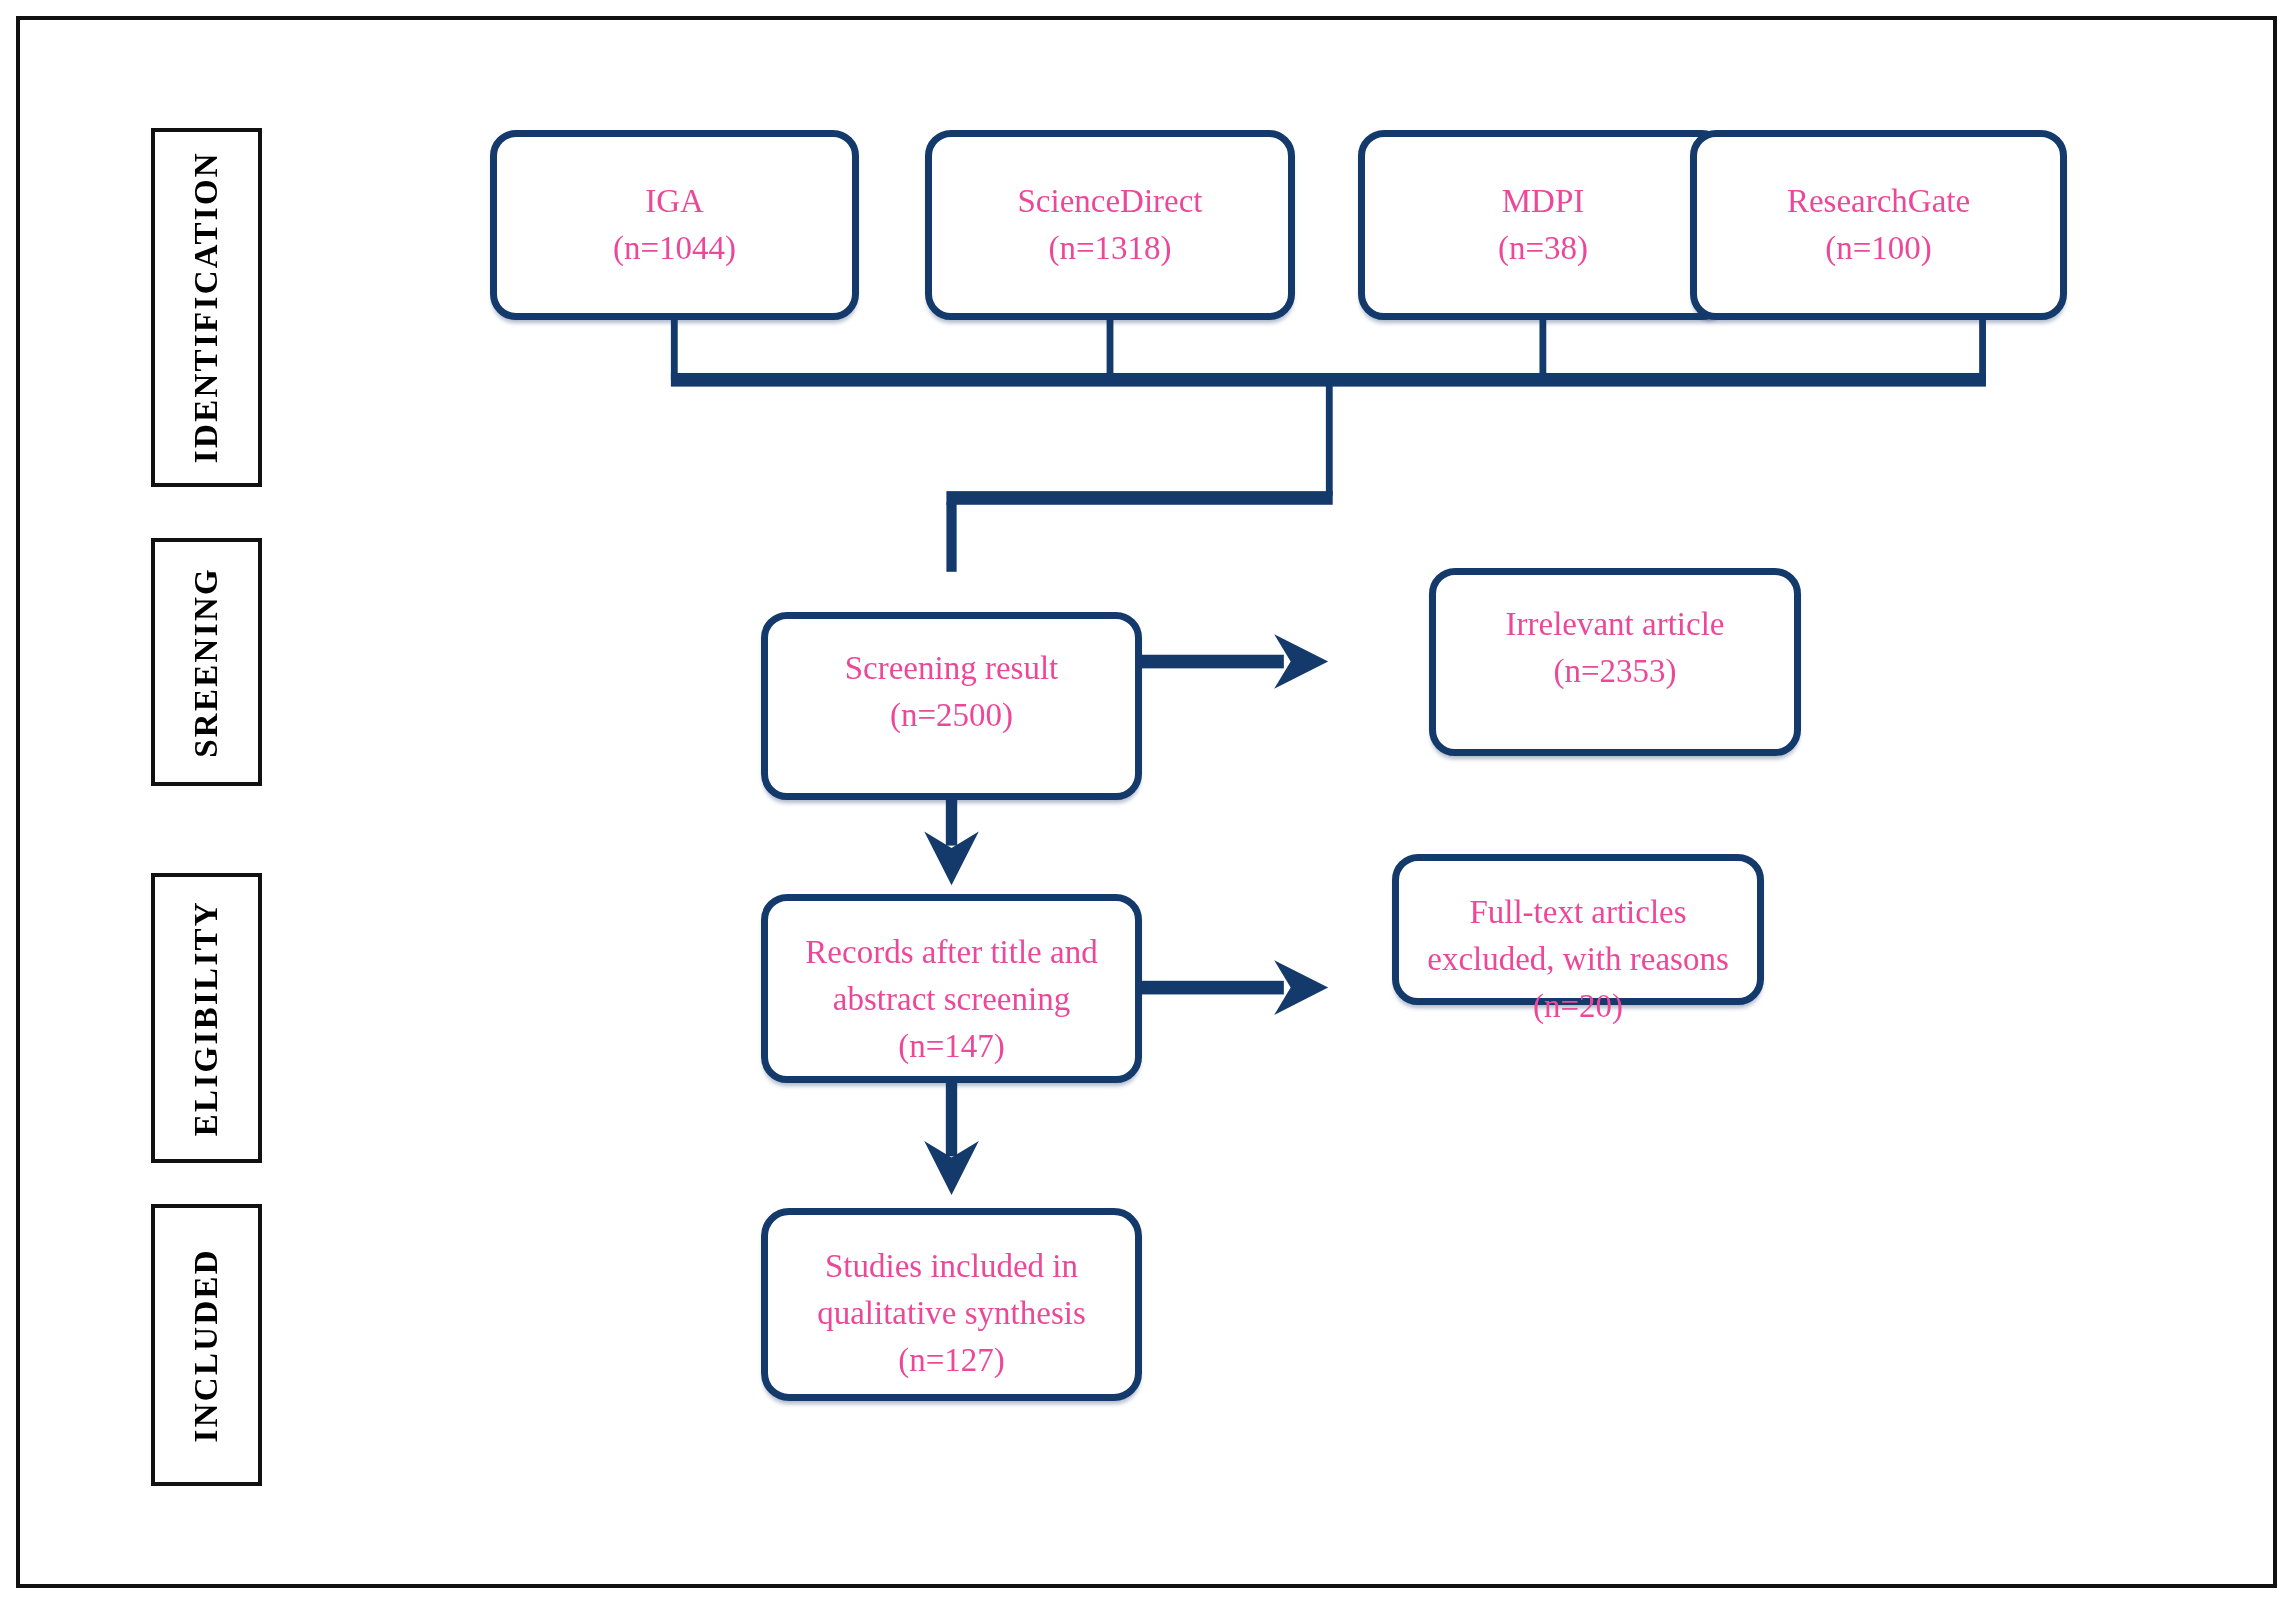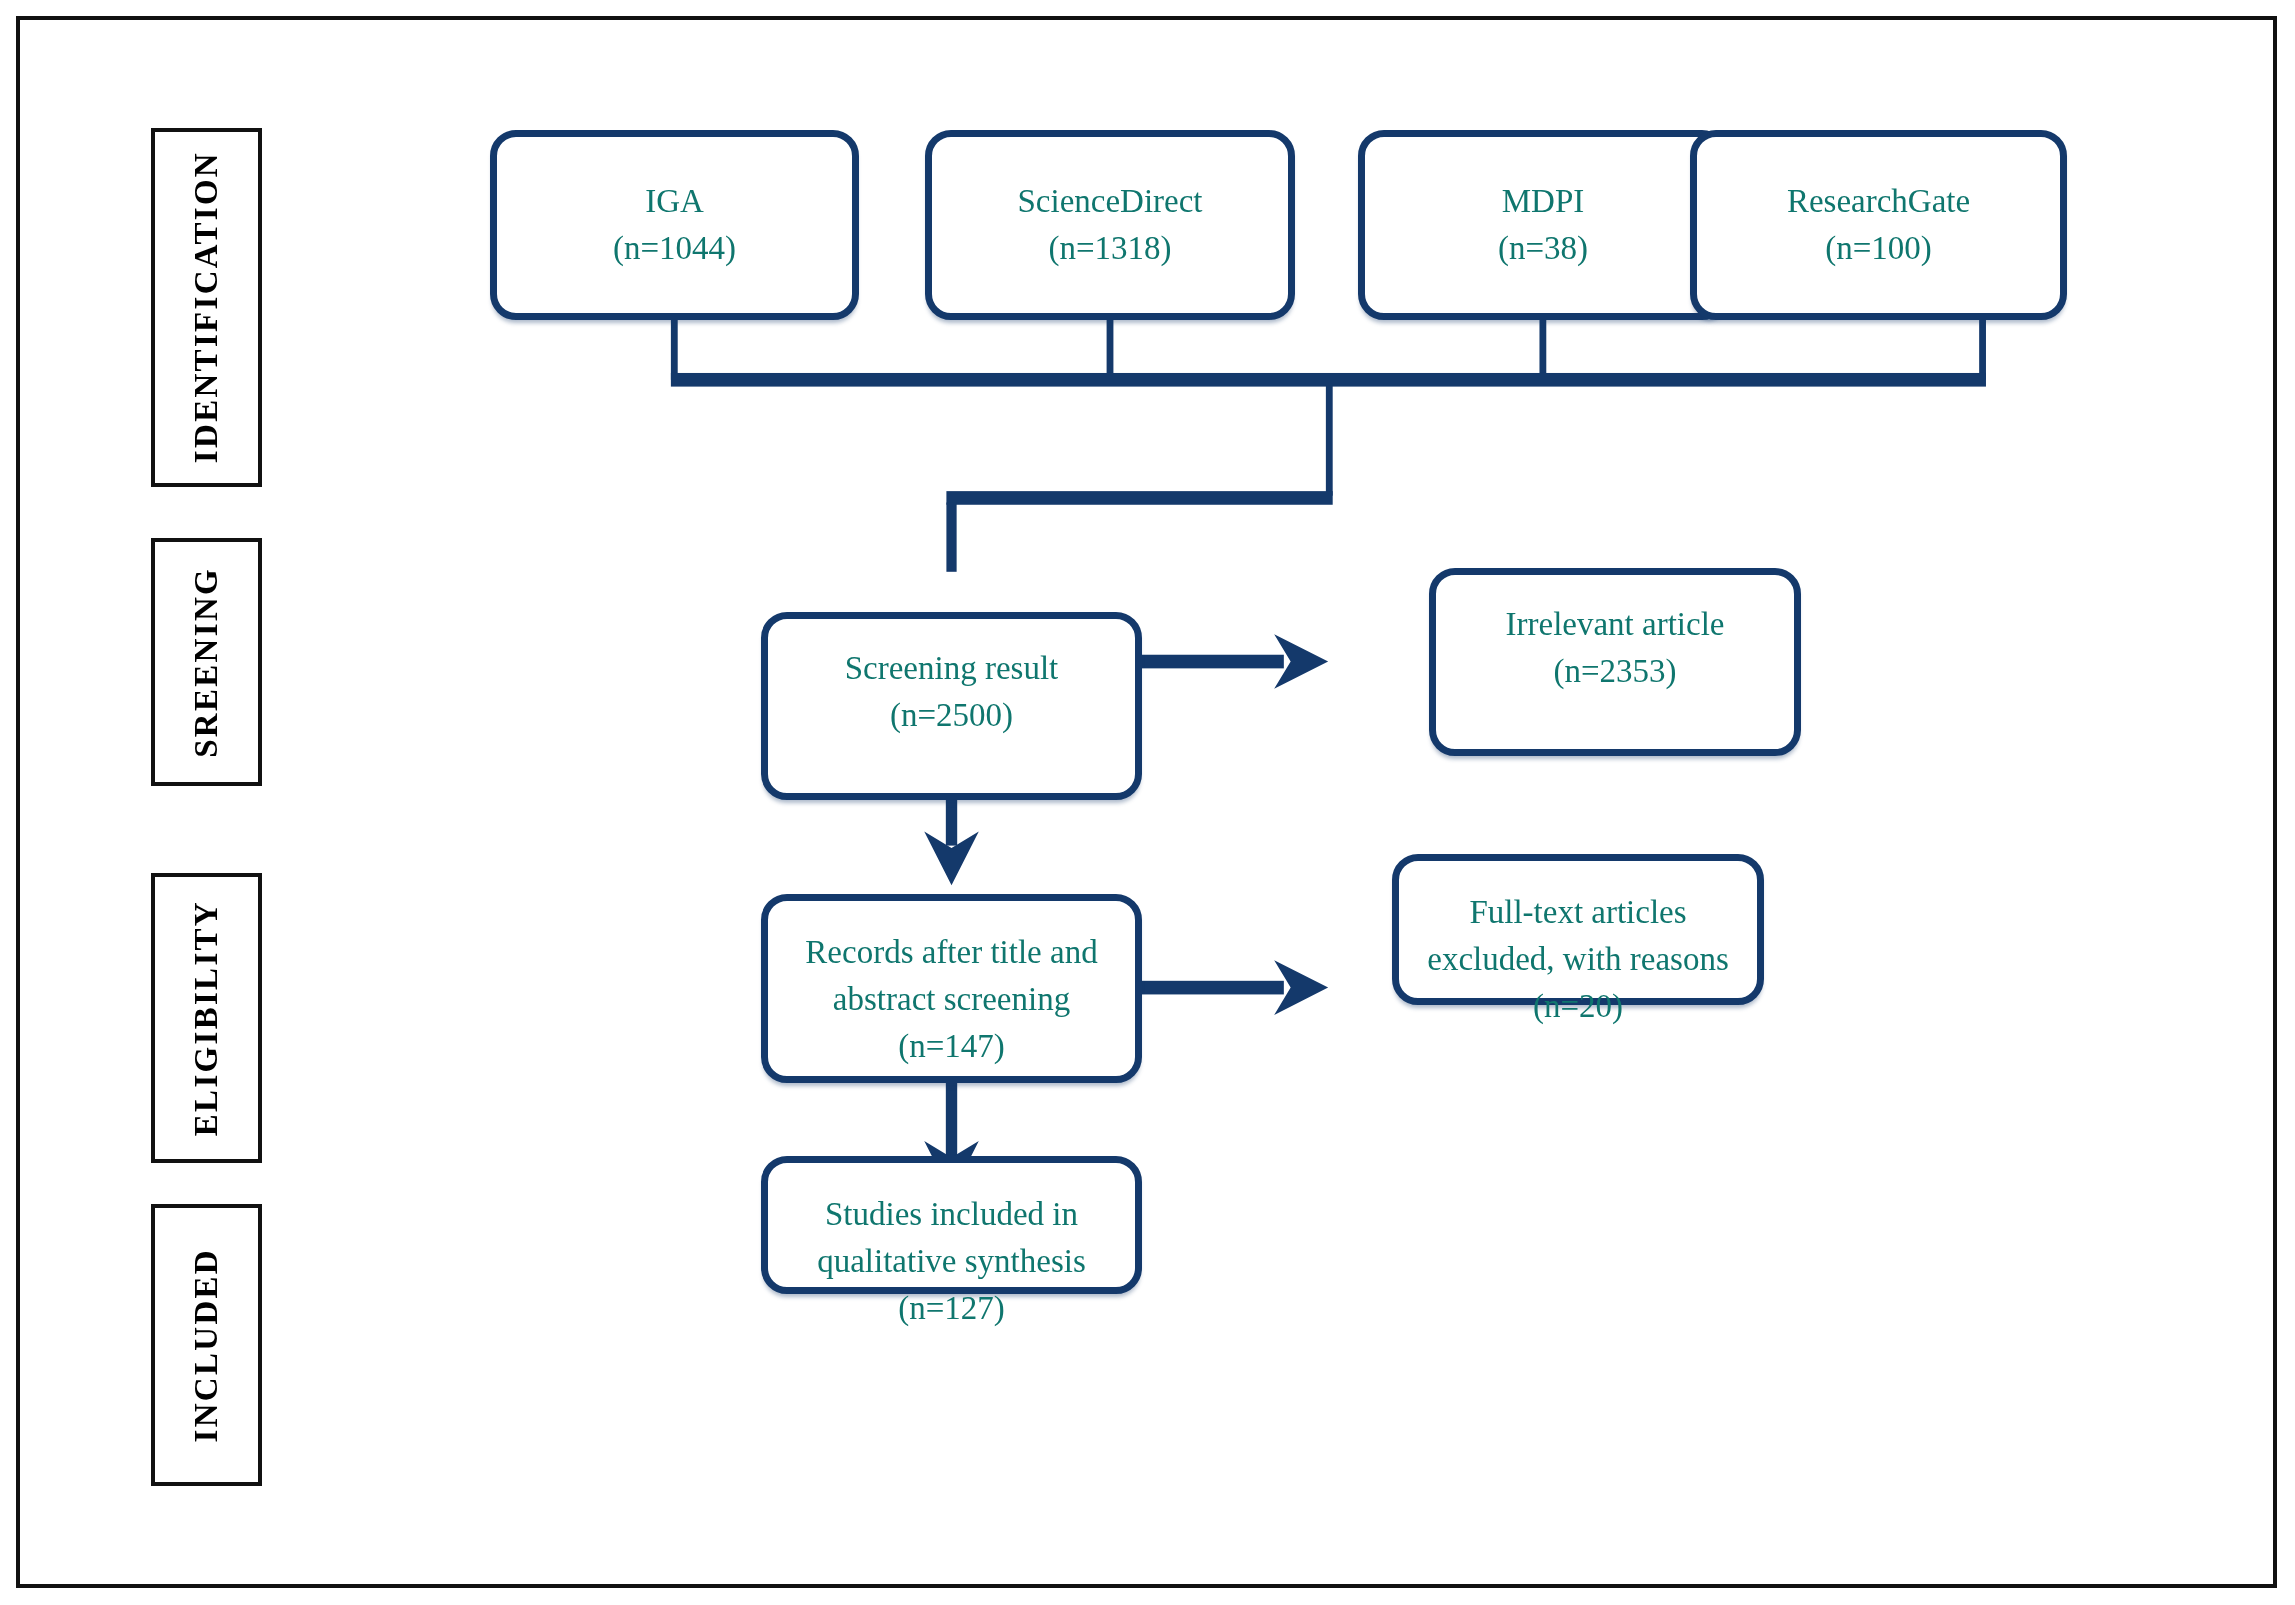--- a/index.html
+++ b/index.html
@@ -8,35 +8,35 @@
   .stage{position:absolute;left:151px;width:111px;border:4px solid #111111;background:#ffffff;
          display:flex;align-items:center;justify-content:center;box-sizing:border-box;}
   .stage span{writing-mode:vertical-rl;transform:rotate(180deg);font-weight:bold;font-size:33px;
          letter-spacing:2.3px;color:#000000;white-space:nowrap;}
   .stage.s1{top:128px;height:359px;}
   .stage.s2{top:538px;height:248px;}
   .stage.s3{top:873px;height:290px;}
   .stage.s4{top:1204px;height:282px;}
   .node{position:absolute;background:#ffffff;border:7.4px solid #14396b;border-radius:26px;
         box-sizing:border-box;display:flex;flex-direction:column;align-items:center;
-        text-align:center;color:#0f766e;font-size:33px;line-height:1.42;
+        text-align:center;color:#ec4899;font-size:33px;line-height:1.42;
         box-shadow:0 5.1px 4px -2.8px rgba(23,57,107,0.35);}
   .node .ln{white-space:nowrap;}
   .src{top:130px;height:190px;justify-content:center;}
   .src.b1{left:490px;width:369px;}
   .src.b2{left:925px;width:370px;}
   .src.b3{left:1358px;width:370px;}
   .src.b4{left:1690px;width:377px;align-items:center;}
   .mid2{justify-content:flex-start;padding-top:26px;}
   .mid3{justify-content:flex-start;padding-top:28px;}
   .screening{left:761px;top:568px;width:381px;height:188px;margin-top:44px;}
   .irrelevant{left:1392px;top:568px;width:372px;height:188px;margin-left:37px;}
   .records{left:761px;top:894px;width:381px;height:189px;}
   .fulltext{left:1392px;top:854px;width:372px;height:151px;}
-  .studies{left:761px;top:1156px;width:381px;height:138px;}
+  .studies{left:761px;top:1208px;width:381px;height:193px;border-radius:28px;}
   svg.wires{position:absolute;left:0;top:0;width:2295px;height:1606px;}
 </style>
 </head>
 <body>
 
 <div class="frame"></div>
 
 <svg class="wires" viewBox="0 0 4040 2826">
 
   <rect x="1181" y="556" width="12" height="112" fill="#14396b"></rect>

